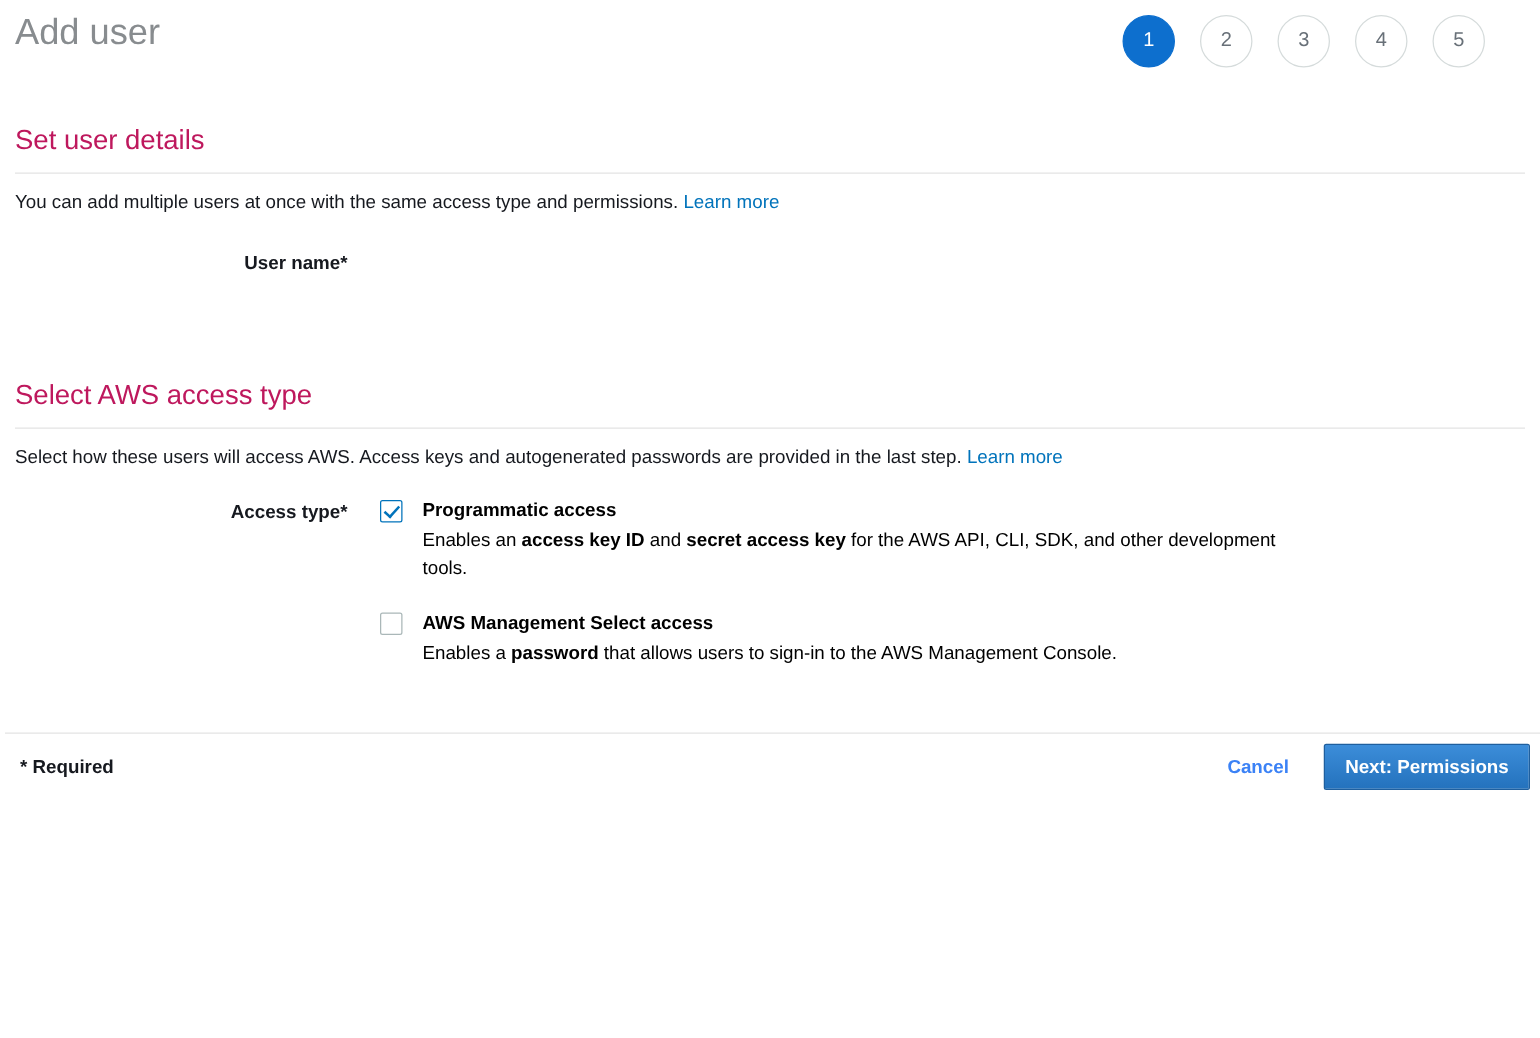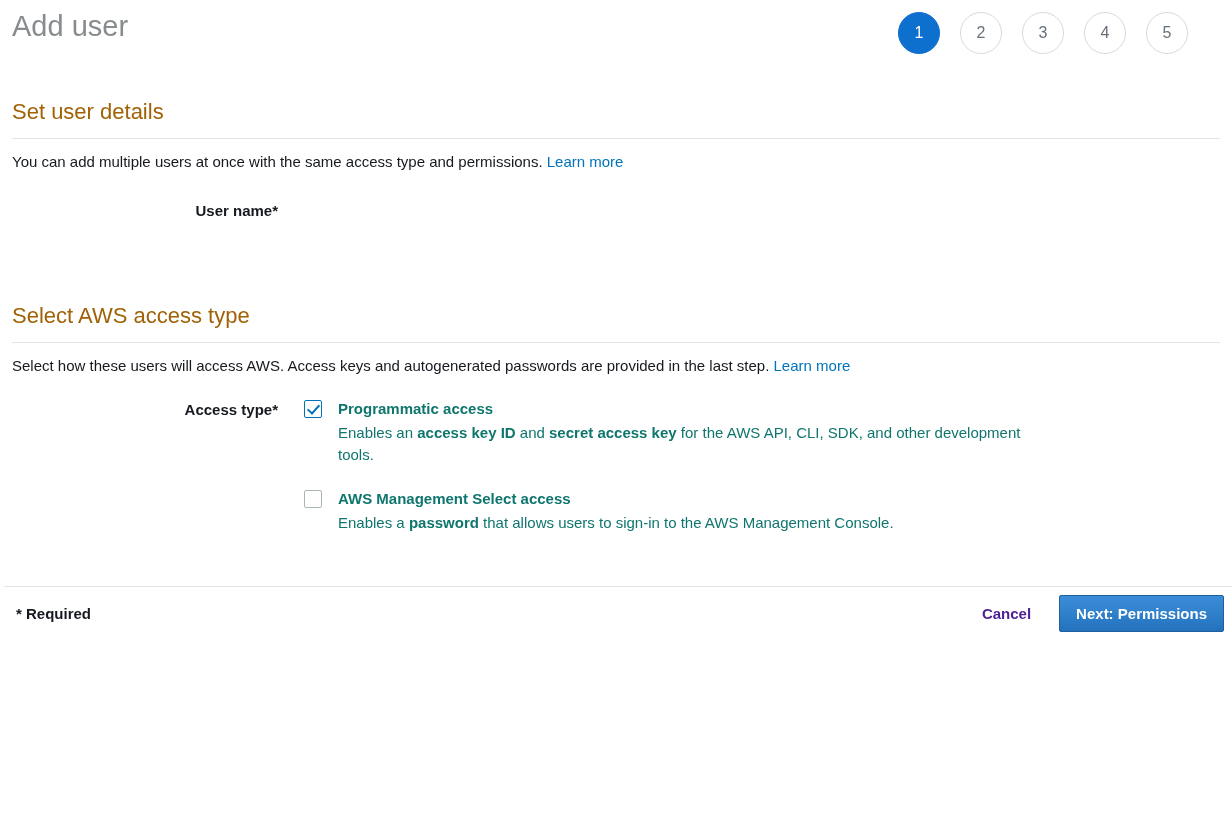--- a/index.html
+++ b/index.html
@@ -62,21 +62,21 @@
   .step.active {
     background: #0d6fce;
     border-color: #0d6fce;
     color: #ffffff;
   }
 
   
   .section-title {
     font-size: 22px;
     font-weight: 400;
-    color: #a16207;
+    color: #be185d;
     margin: 44px 0 0 0;
     line-height: 28px;
   }
   .section-title.second {
     margin-top: 74px;
   }
   .hr {
     border: 0;
     border-top: 1px solid #e4e4e4;
     margin: 12px 0 0 0;
@@ -194,21 +194,21 @@
     top: 1px;
     width: 5px;
     height: 10px;
     border: solid #0073bb;
     border-width: 0 2.4px 2.4px 0;
     transform: rotate(42deg);
   }
   .opt-text {
     font-size: 15px;
     line-height: 22px;
-    color: #0f766e;
+    color: #000000;
     max-width: 700px;
   }
   .opt-title {
     font-weight: bold;
     display: block;
     margin-bottom: 2px;
   }
   .opt-desc b { font-weight: bold; }
 
   
@@ -232,21 +232,21 @@
     color: #16191f;
   }
   .footer-actions {
     display: flex;
     align-items: center;
     gap: 28px;
   }
   .cancel-btn {
     background: none;
     border: none;
-    color: #4c1d95;
+    color: #3b82f6;
     font-size: 15px;
     font-weight: bold;
     font-family: "Liberation Sans", sans-serif;
     cursor: pointer;
     padding: 0;
   }
   .primary-btn {
     background: #2d7dd2;
     background: linear-gradient(#3c8dd9, #2472bd);
     border: 1px solid #1f5f9e;

